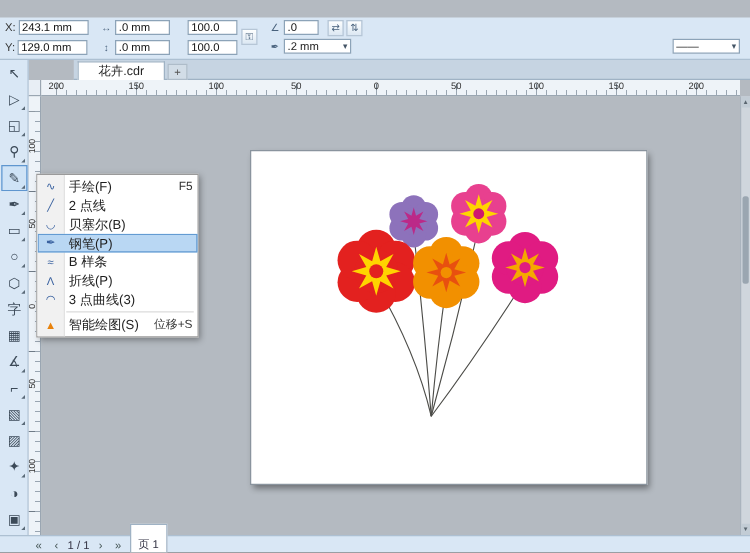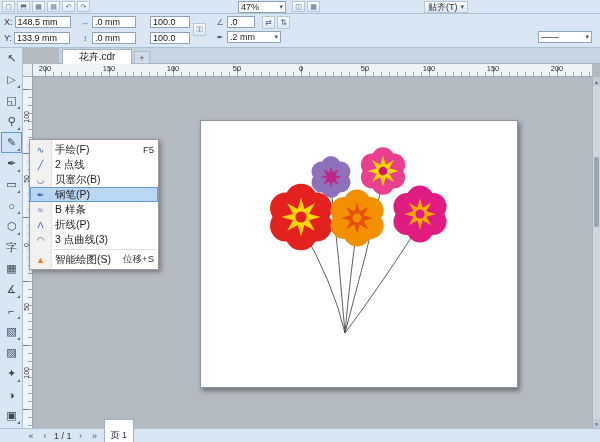--- a/index.html
+++ b/index.html
@@ -74,51 +74,29 @@
   #statusbar{position:absolute;left:0;right:0;bottom:0;height:14px;background:#d9e7f5;border-top:1px solid #adc0d2;
              display:flex;align-items:center;gap:4px;padding-left:26px;font-size:9px;color:#334;box-sizing:border-box;}
   .nav-btn{width:10px;text-align:center;color:#455;}
   .page-tab{background:#fff;border:1px solid #9fb2c4;padding:16px 6px;height:11px;display:flex;align-items:center;box-sizing:border-box;}
 </style>
 </head>
 <body>
 
 <div class="app">
 
-  <div class="bar" id="stdbar">
-    <div class="tb-icons" style="left:2px;">
-      <div class="icon-btn">▢</div>
-      <div class="icon-btn">⬒</div>
-      <div class="icon-btn">▦</div>
-      <div class="icon-btn">▤</div>
-      <div class="icon-btn">↶</div>
-      <div class="icon-btn">↷</div>
-    </div>
-    <div class="combo" style="left:238px;top:1px;width:48px;">
-      <span>47%</span>
-      <span class="arrow">▾</span>
-    </div>
-    <div class="tb-icons" style="left:292px;">
-      <div class="icon-btn">◫</div>
-      <div class="icon-btn">▦</div>
-    </div>
-    <div class="snap-btn" style="left:424px;top:1px;">
-      <span>贴齐(T)</span>
-      <span class="arrow" style="font-size:7px;color:#456;margin-left:3px;">▾</span>
-    </div>
-  </div>
 
   <div class="bar" id="propbar">
     <div class="pgroup" style="left:4px;top:2px;">
       <span class="plabel">X:</span>
-      <div class="field" style="width:56px;">148.5 mm</div>
+      <div class="field" style="width:56px;">243.1 mm</div>
     </div>
     <div class="pgroup" style="left:4px;top:18px;">
       <span class="plabel">Y:</span>
-      <div class="field" style="width:56px;">133.9 mm</div>
+      <div class="field" style="width:56px;">129.0 mm</div>
     </div>
     <div class="pgroup" style="left:80px;top:2px;">
       <span class="picon">↔</span>
       <div class="field" style="width:44px;">.0 mm</div>
     </div>
     <div class="pgroup" style="left:80px;top:18px;">
       <span class="picon">↕</span>
       <div class="field" style="width:44px;">.0 mm</div>
     </div>
     <div class="field" style="position:absolute;left:150px;top:2px;width:40px;">100.0</div>

